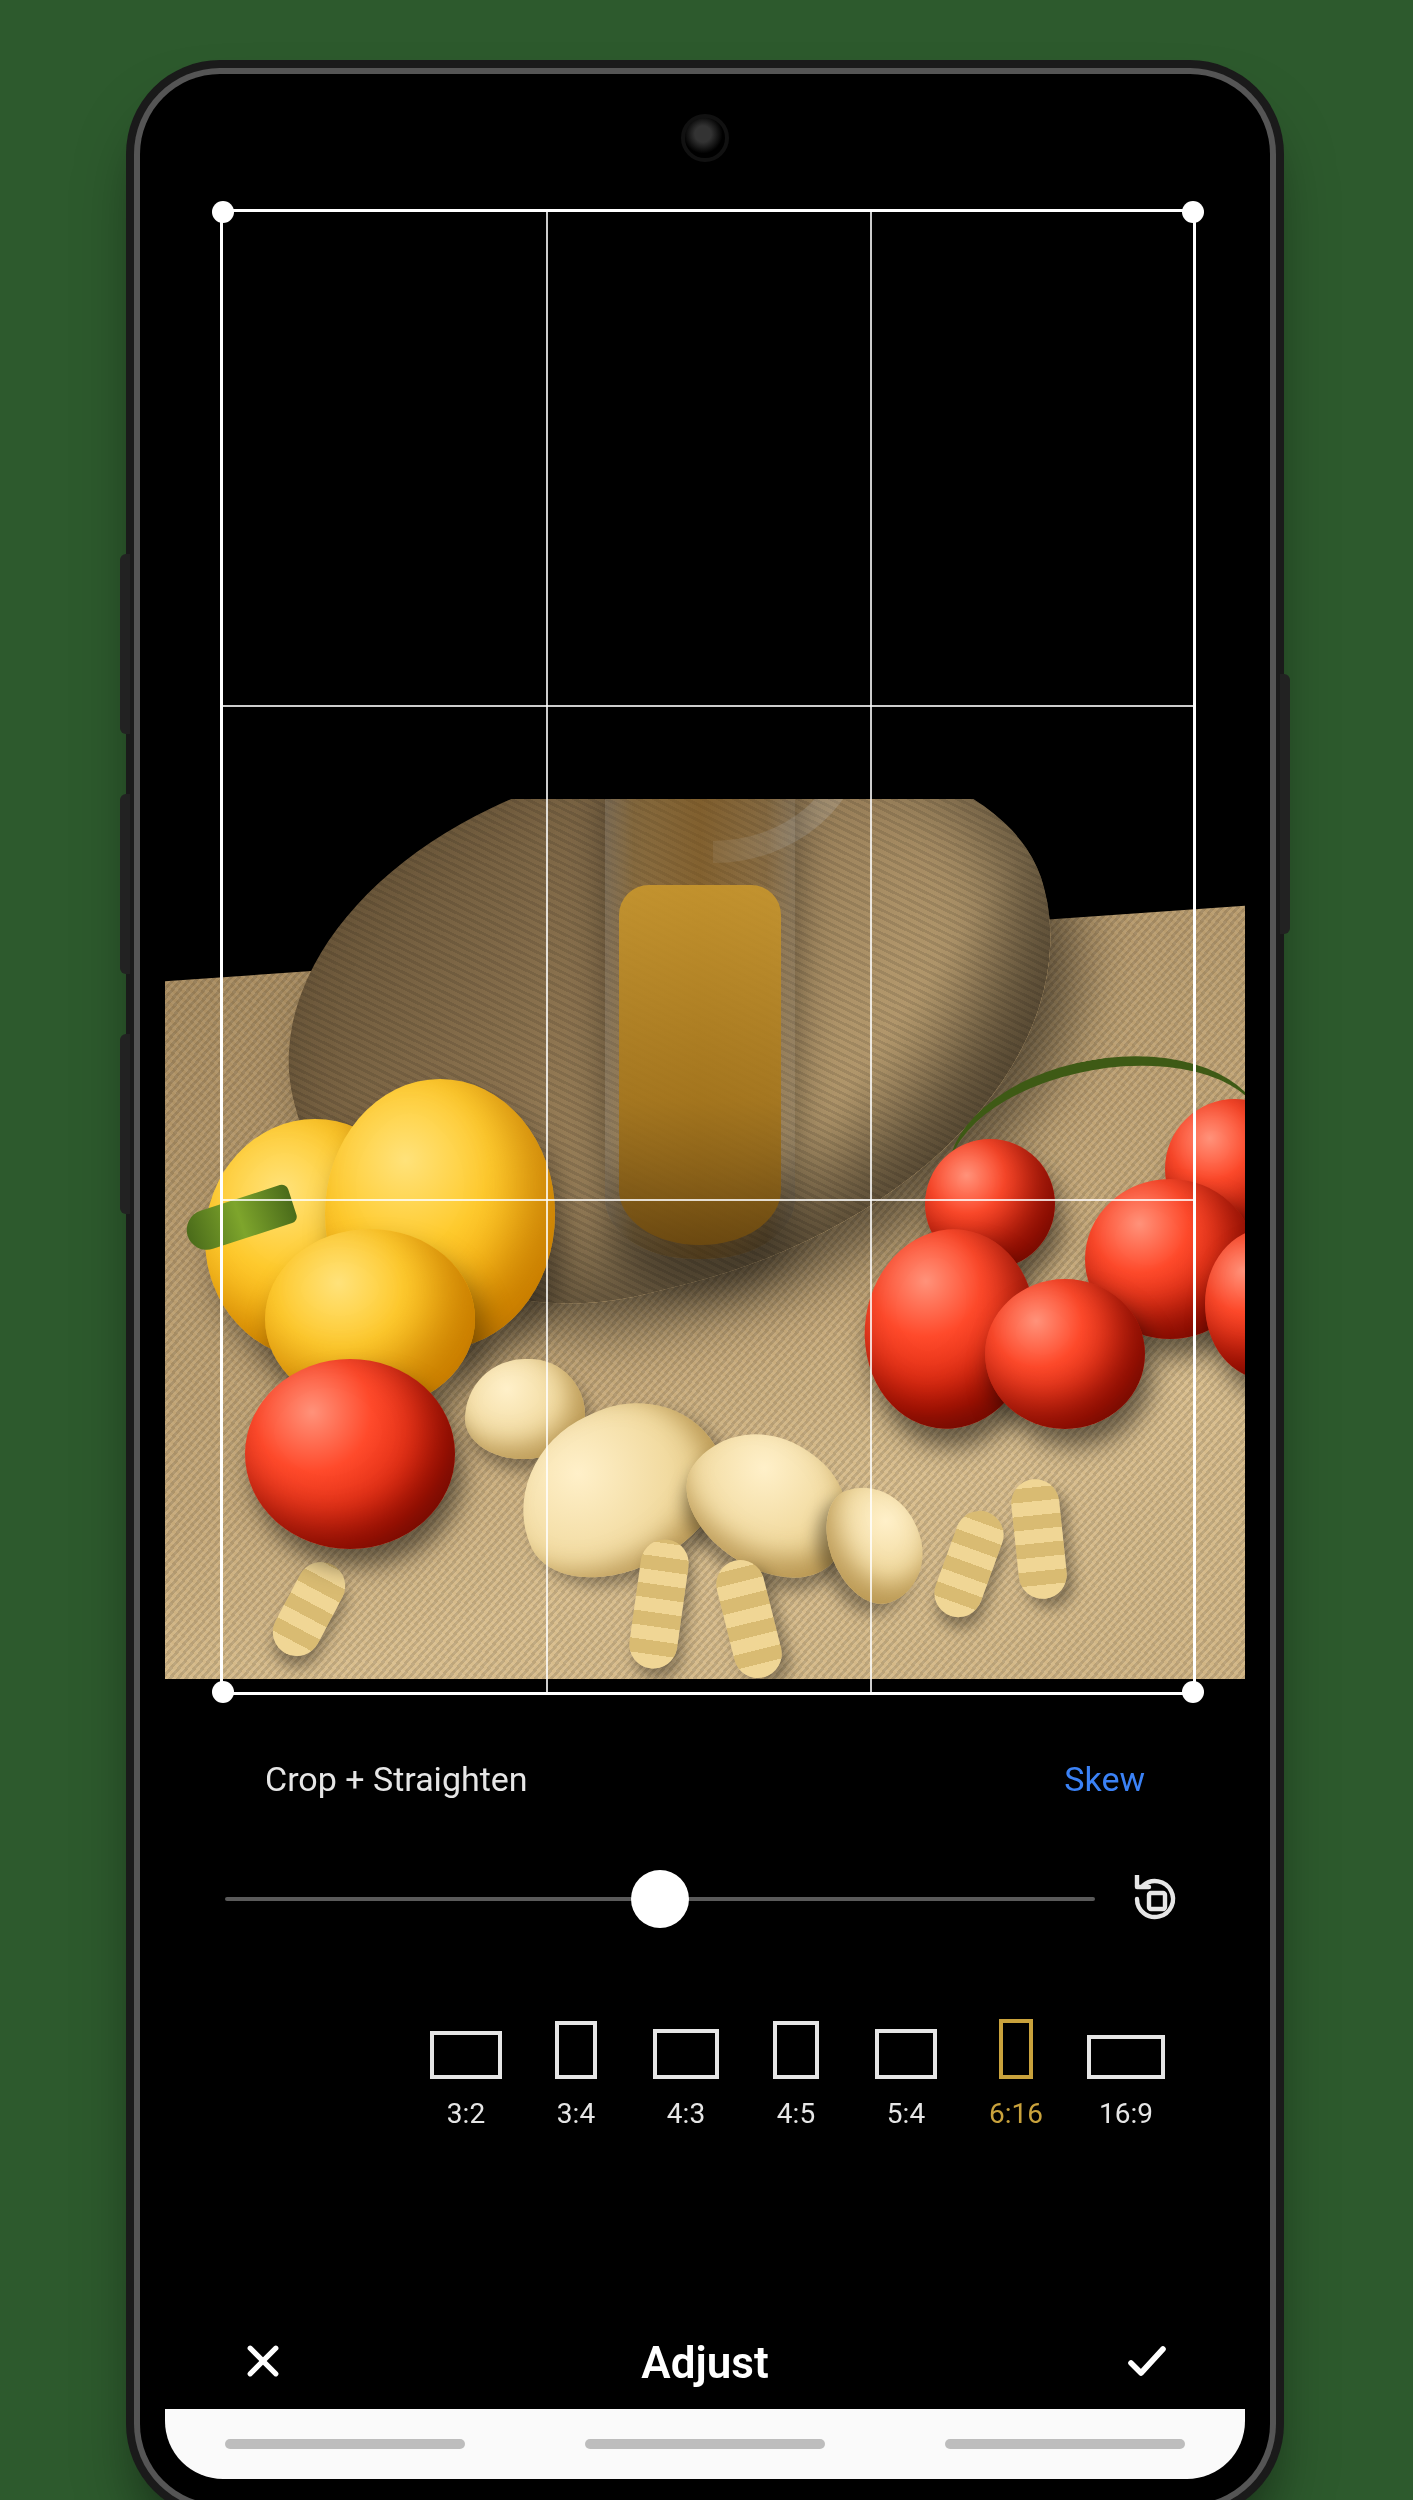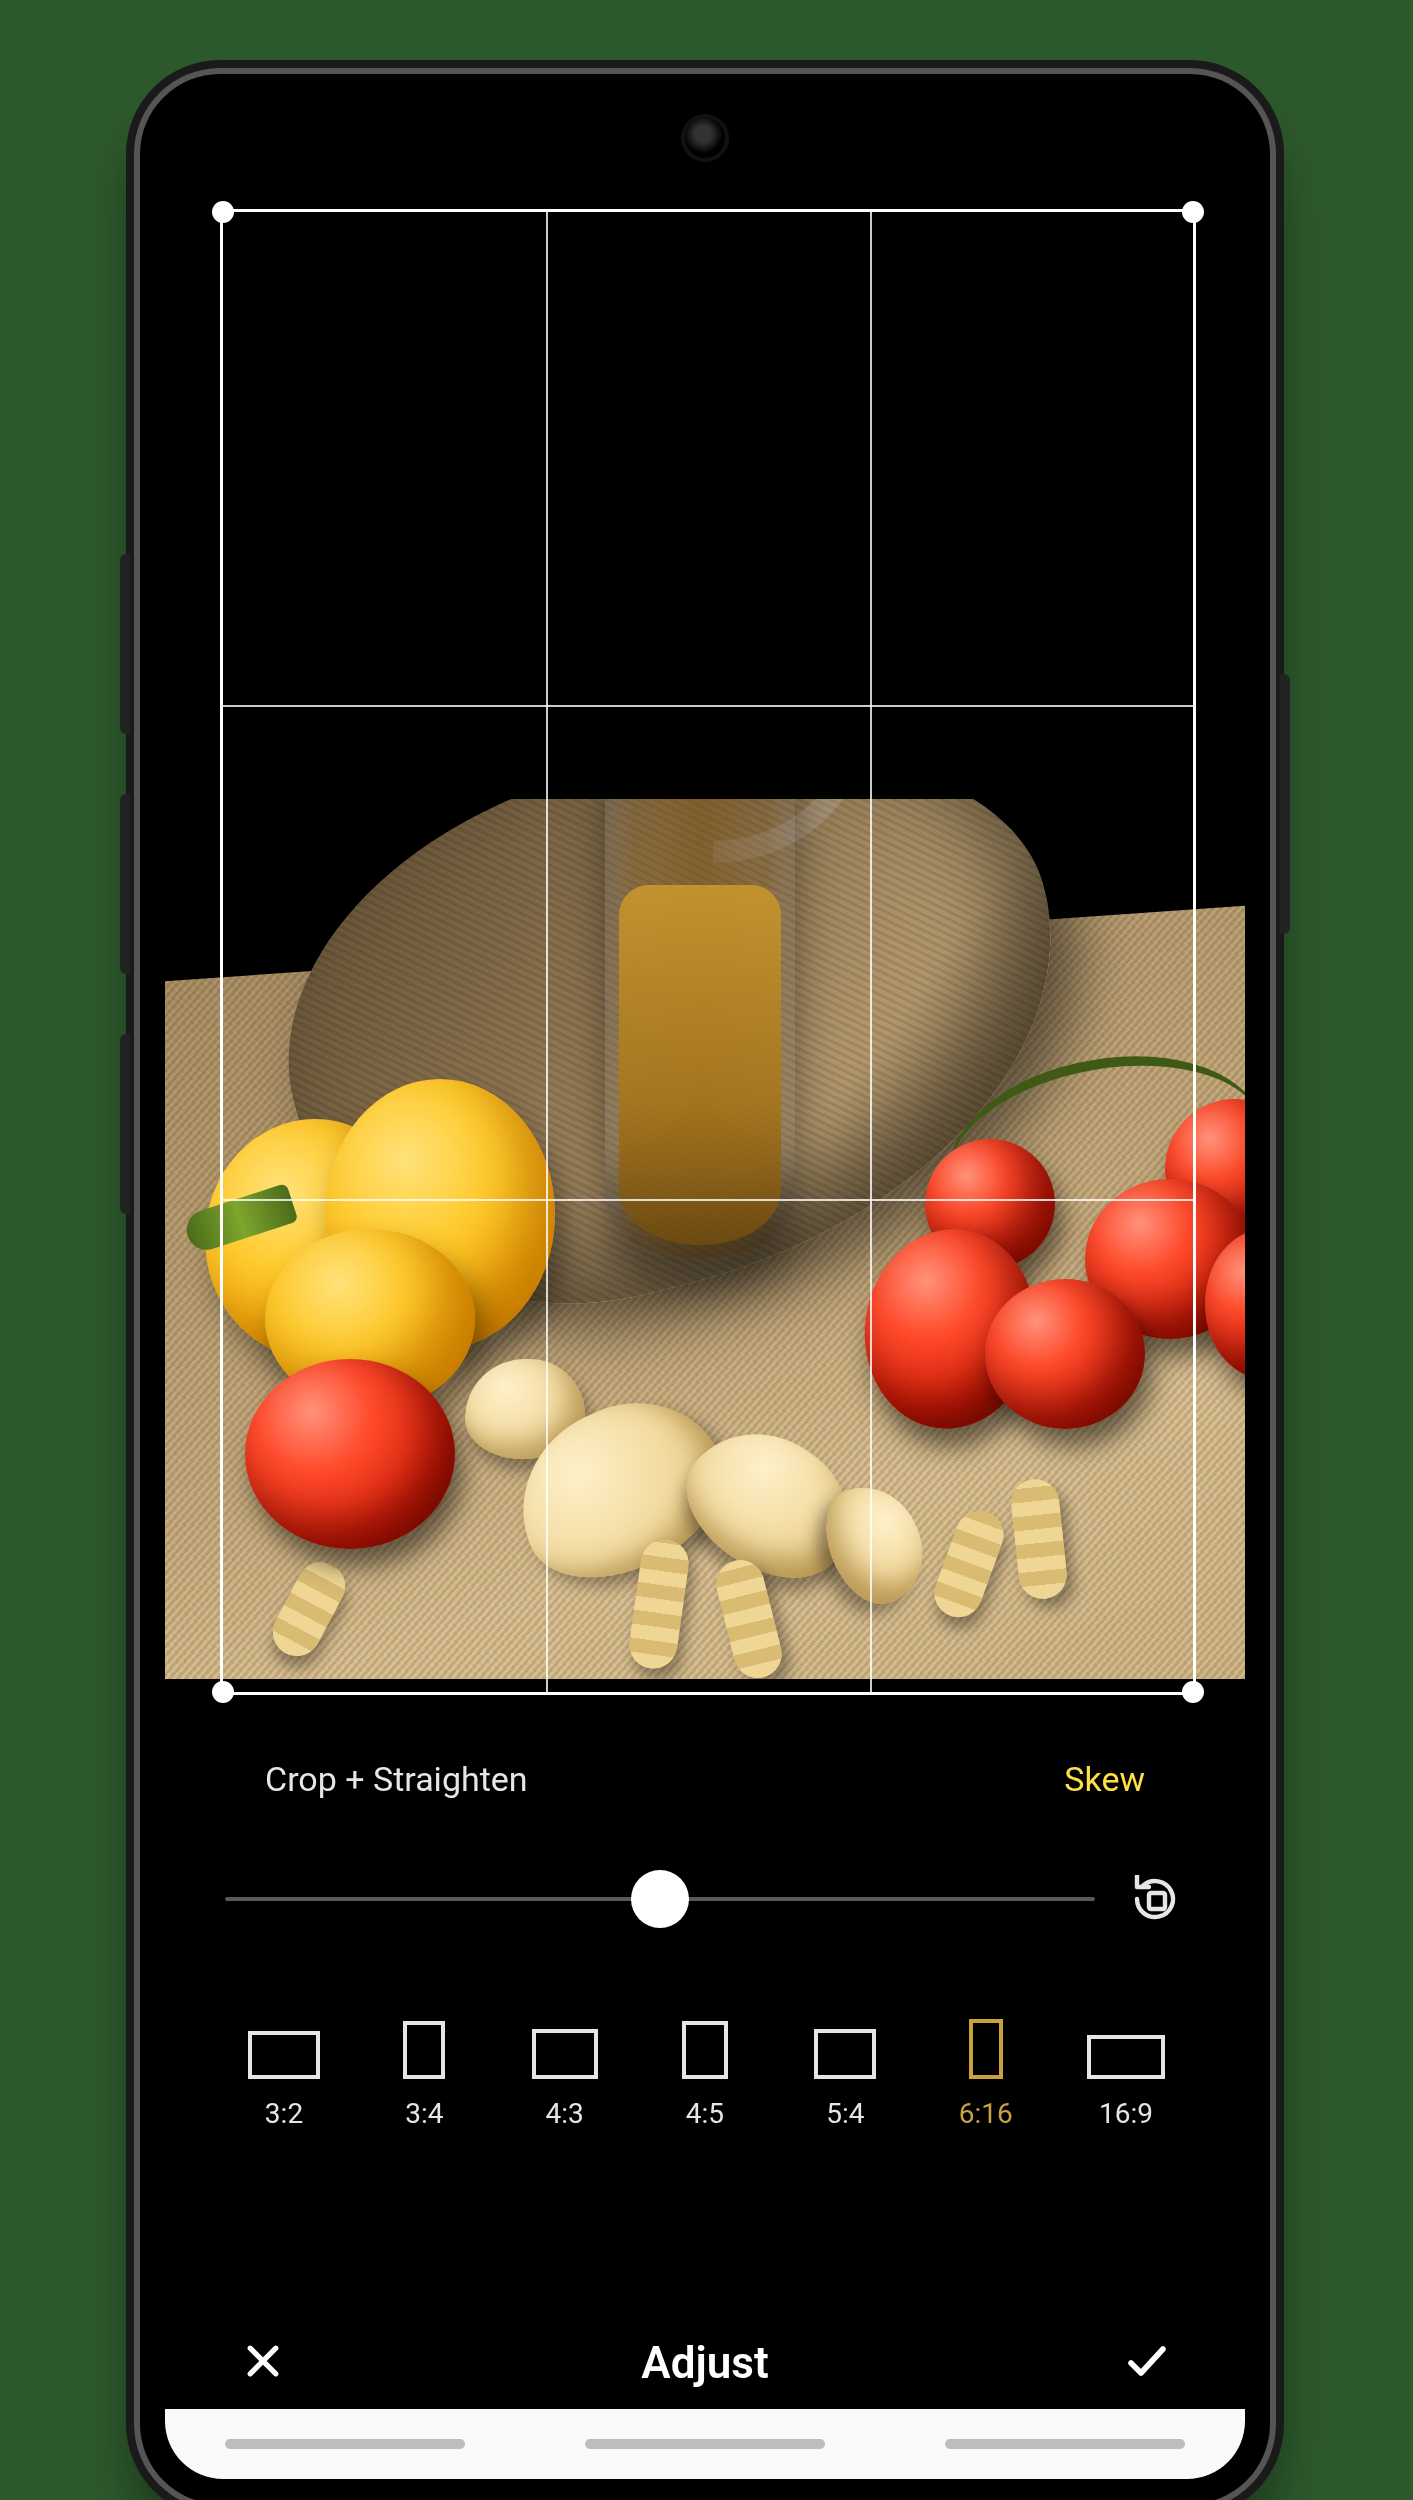--- a/index.html
+++ b/index.html
@@ -271,21 +271,21 @@
   }
 
   .mode-tabs {
     display: flex;
     justify-content: space-between;
     align-items: center;
     padding: 20px 40px 10px 40px;
     font-size: 34px;
   }
   .mode-tabs .tab-active { color: #e6e6e6; }
-  .mode-tabs .tab-inactive { color: #fde047; }
+  .mode-tabs .tab-inactive { color: #3b82f6; }
   .mode-tabs .spacer { flex: 1; }
 
   .slider-row {
     display: flex;
     align-items: center;
     gap: 30px;
     margin-top: 60px;
   }
   .slider-track {
     position: relative;
@@ -304,21 +304,21 @@
     border-radius: 50%;
   }
   .rotate-btn {
     width: 60px; height: 60px;
     display: flex; align-items: center; justify-content: center;
     color: #e6e6e6;
   }
 
   .ratio-row {
     display: flex;
-    justify-content: space-between;
+    justify-content: flex-end;
     align-items: flex-end;
     margin-top: 90px;
     padding: 0 4px;
   }
   .ratio-item {
     display: flex;
     flex-direction: column;
     align-items: center;
     gap: 18px;
     color: #e6e6e6;

